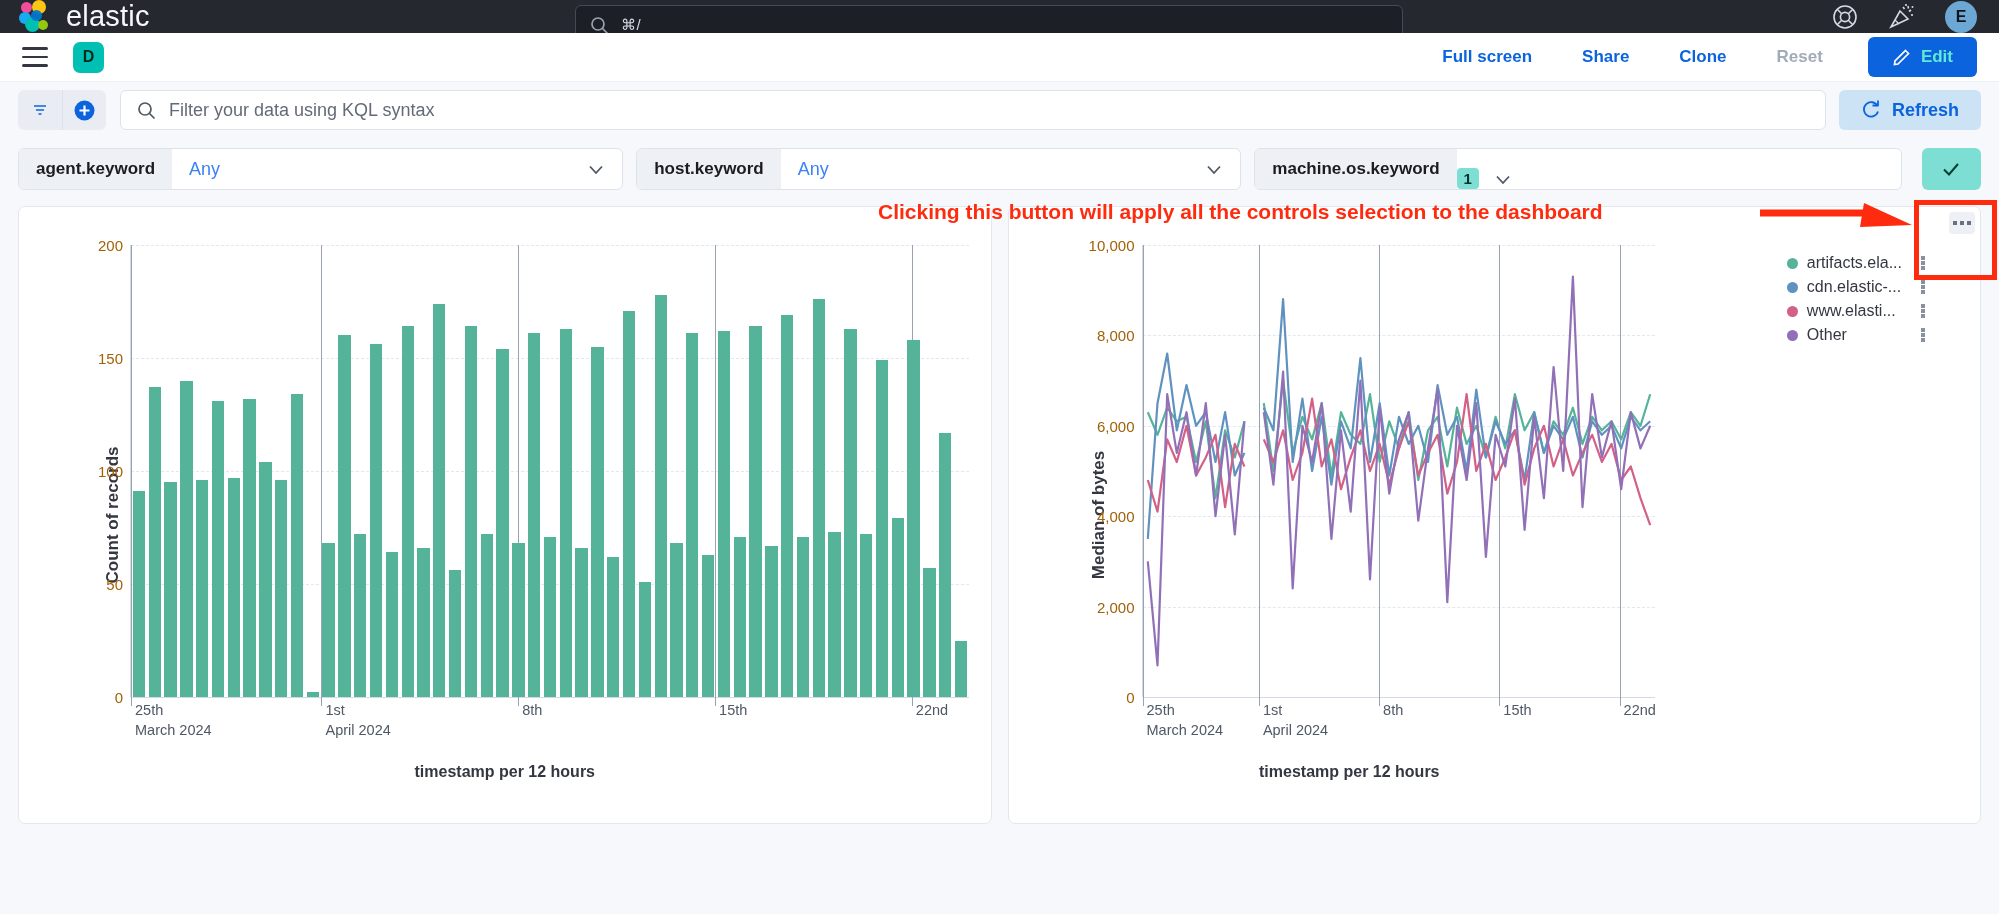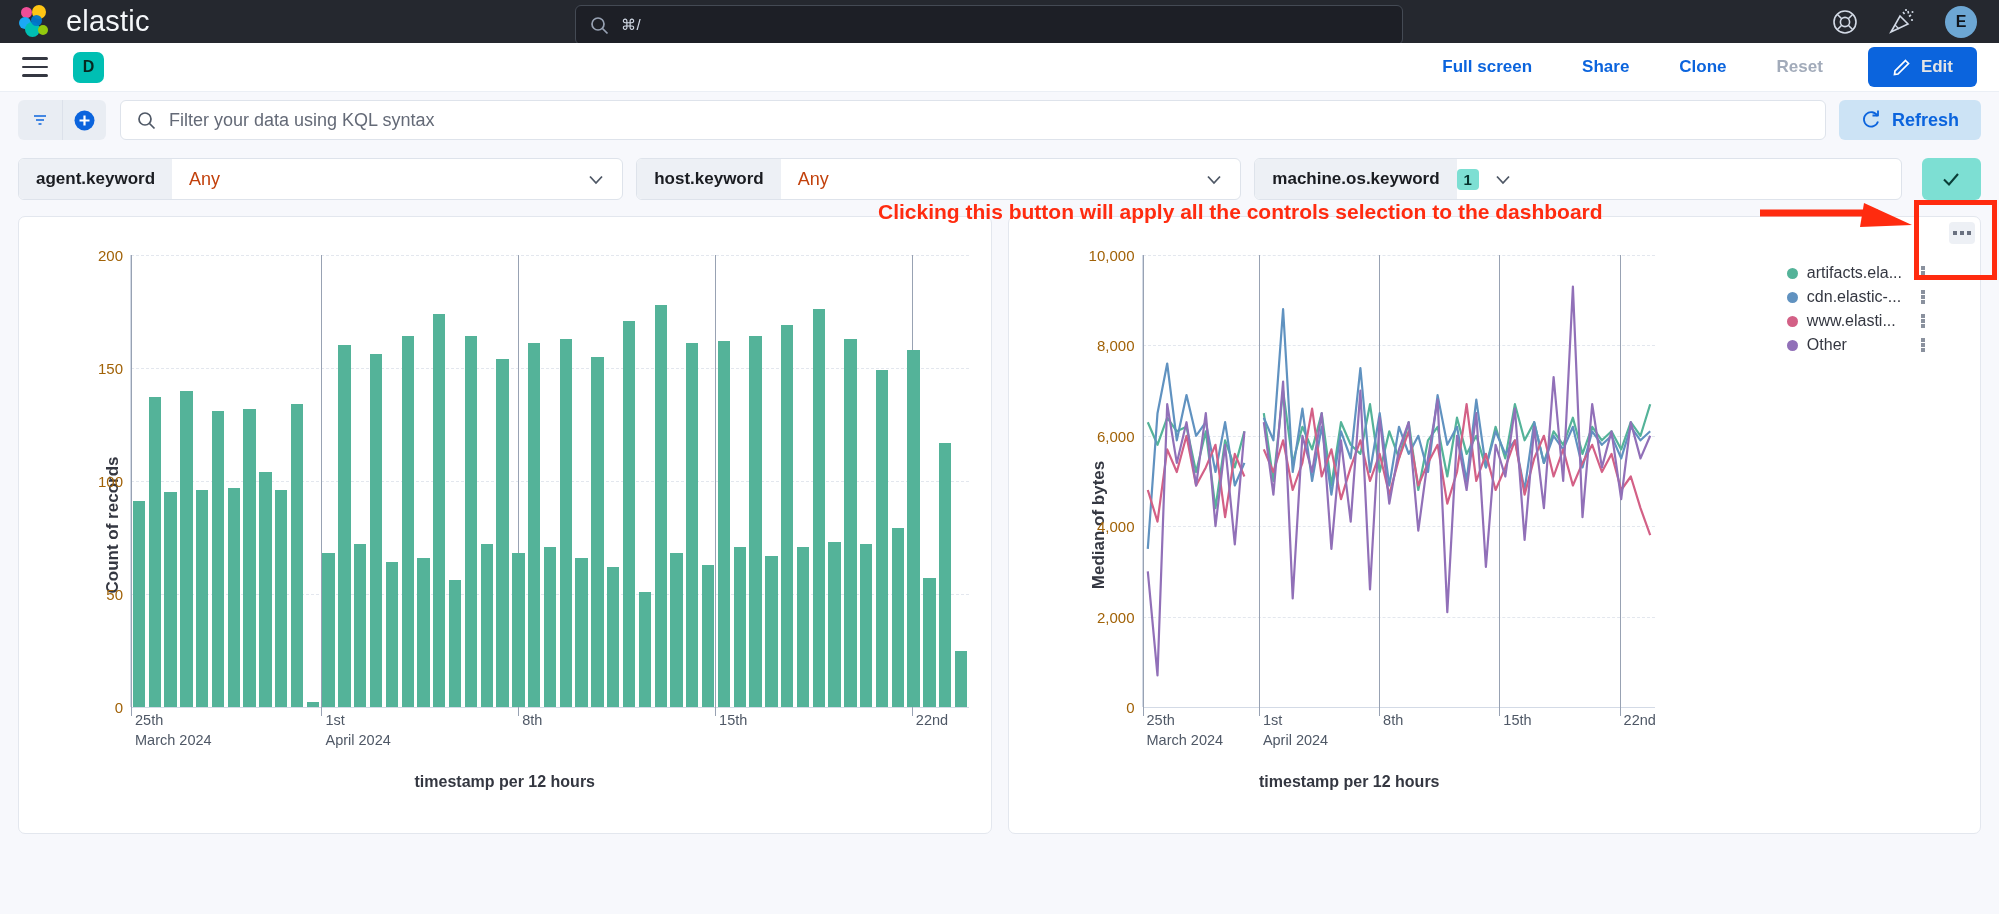--- a/index.html
+++ b/index.html
@@ -5,21 +5,21 @@
   * { box-sizing: border-box; margin: 0; padding: 0; }
   html, body {
     width: 1999px; height: 914px;
     font-family: "Liberation Sans", sans-serif;
     background: #F7F8FC;
     overflow: hidden;
   }
 
   
   .topnav {
-    height: 43px; background: #25282F;
+    height: 33px; background: #25282F;
     display: flex; align-items: center;
     position: relative;
   }
   .brand { display: flex; align-items: center; gap: 13px; padding-left: 19px; }
   .brand-logo { width: 34px; height: 34px; position: relative; }
   .brand-logo i { position: absolute; border-radius: 50%; display: block; }
   .bl1 { width: 11px; height: 11px; background: #F04E98; left: 2px;  top: 2px; }
   .bl2 { width: 14px; height: 14px; background: #FEC514; left: 13px; top: 0px; }
   .bl3 { width: 12px; height: 12px; background: #1BA9F5; left: 0px;  top: 12px; }
   .bl4 { width: 15px; height: 15px; background: #00BFB3; left: 6px;  top: 17px; }
@@ -70,21 +70,21 @@
     border-left: 13px solid #CCE3F5; border-top: 13px solid transparent;
     border-bottom: 13px solid transparent;
   }
   .crumb.last { background: #D9DCE2; color: #343741; border-radius: 0 4px 4px 0;
                 margin-left: 13px; padding-left: 16px; padding-right: 16px; }
   .crumb-check { margin-left: 18px; color: #4F5866; }
   .crumbbar-right { position: absolute; right: 22px; display: flex; align-items: center; gap: 12px; }
   .navlink { color: #0B64DD; font-size: 17px; font-weight: bold; padding: 0 19px; cursor: pointer; }
   .navlink.disabled { color: #A2ABBA; cursor: default; }
   .edit-btn {
-    margin-left: 14px; height: 40px; background: #0B64DD; color: #e5e5e5;
+    margin-left: 14px; height: 40px; background: #0B64DD; color: #5eead4;
     border-radius: 6px; font-size: 17px; font-weight: bold;
     display: flex; align-items: center; gap: 10px; padding: 0 24px; cursor: pointer;
   }
 
   
   .querybar {
     height: 56px; display: flex; align-items: center; gap: 0;
     padding: 0 18px; background: #F7F8FC;
   }
   .filter-group { display: flex; height: 40px; border-radius: 6px; overflow: hidden; }
@@ -123,26 +123,26 @@
 
   
   .controls {
     display: flex; gap: 13px; padding: 0 18px; align-items: center;
     height: 54px; margin-top: 4px;
   }
   .control {
     height: 42px; background: #fff; border: 1px solid #DEE3EB; border-radius: 6px;
     display: flex; align-items: center; overflow: hidden;
   }
-  .c1 { width: 632px; align-items: center; } .c2 { width: 632px; } .c3 { width: 676px; }
+  .c1 { width: 632px; align-items: center; } .c2 { width: 632px; } .c3 { width: 676px; align-items: flex-end; }
   .ctl-label {
     background: #EDF0F5; height: 100%; display: flex; align-items: center;
     padding: 0 17px; font-size: 17px; font-weight: bold; color: #1A1C21;
   }
-  .ctl-val { flex: 1; padding-left: 17px; font-size: 18px; color: #c2410c; }
+  .ctl-val { flex: 1; padding-left: 17px; font-size: 18px; color: #3b82f6; }
   .ctl-val.set { color: #343741; }
   .ctl-badge {
     background: #7DDFD3; color: #07332E; font-size: 15px; font-weight: bold;
     border-radius: 4px; padding: 2px 7px; margin-right: 10px;
   }
   .ctl-chev { padding: 0 16px 0 4px; color: #4F5866; }
   .apply-btn {
     width: 62px; height: 42px; background: #7DDFD3; border-radius: 6px;
     display: flex; align-items: center; justify-content: center; cursor: pointer;
     margin-left: 7px;

